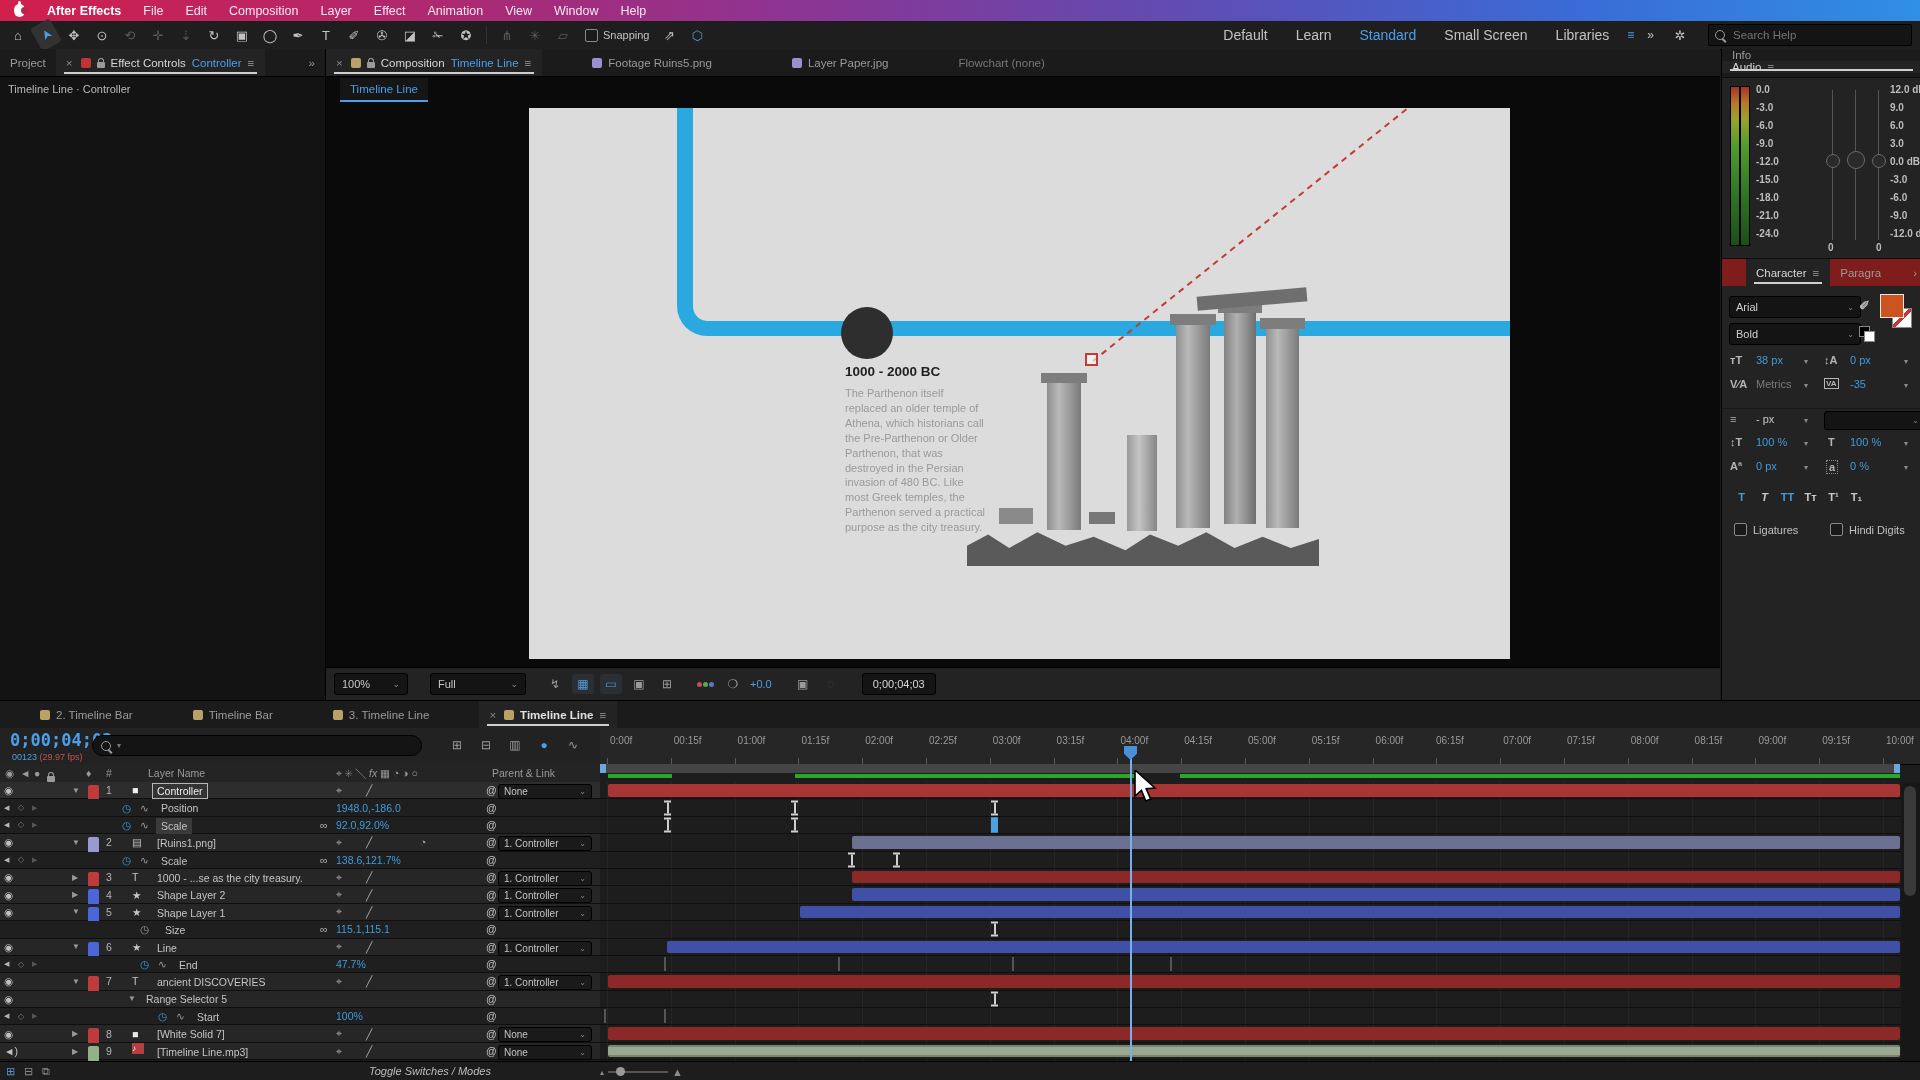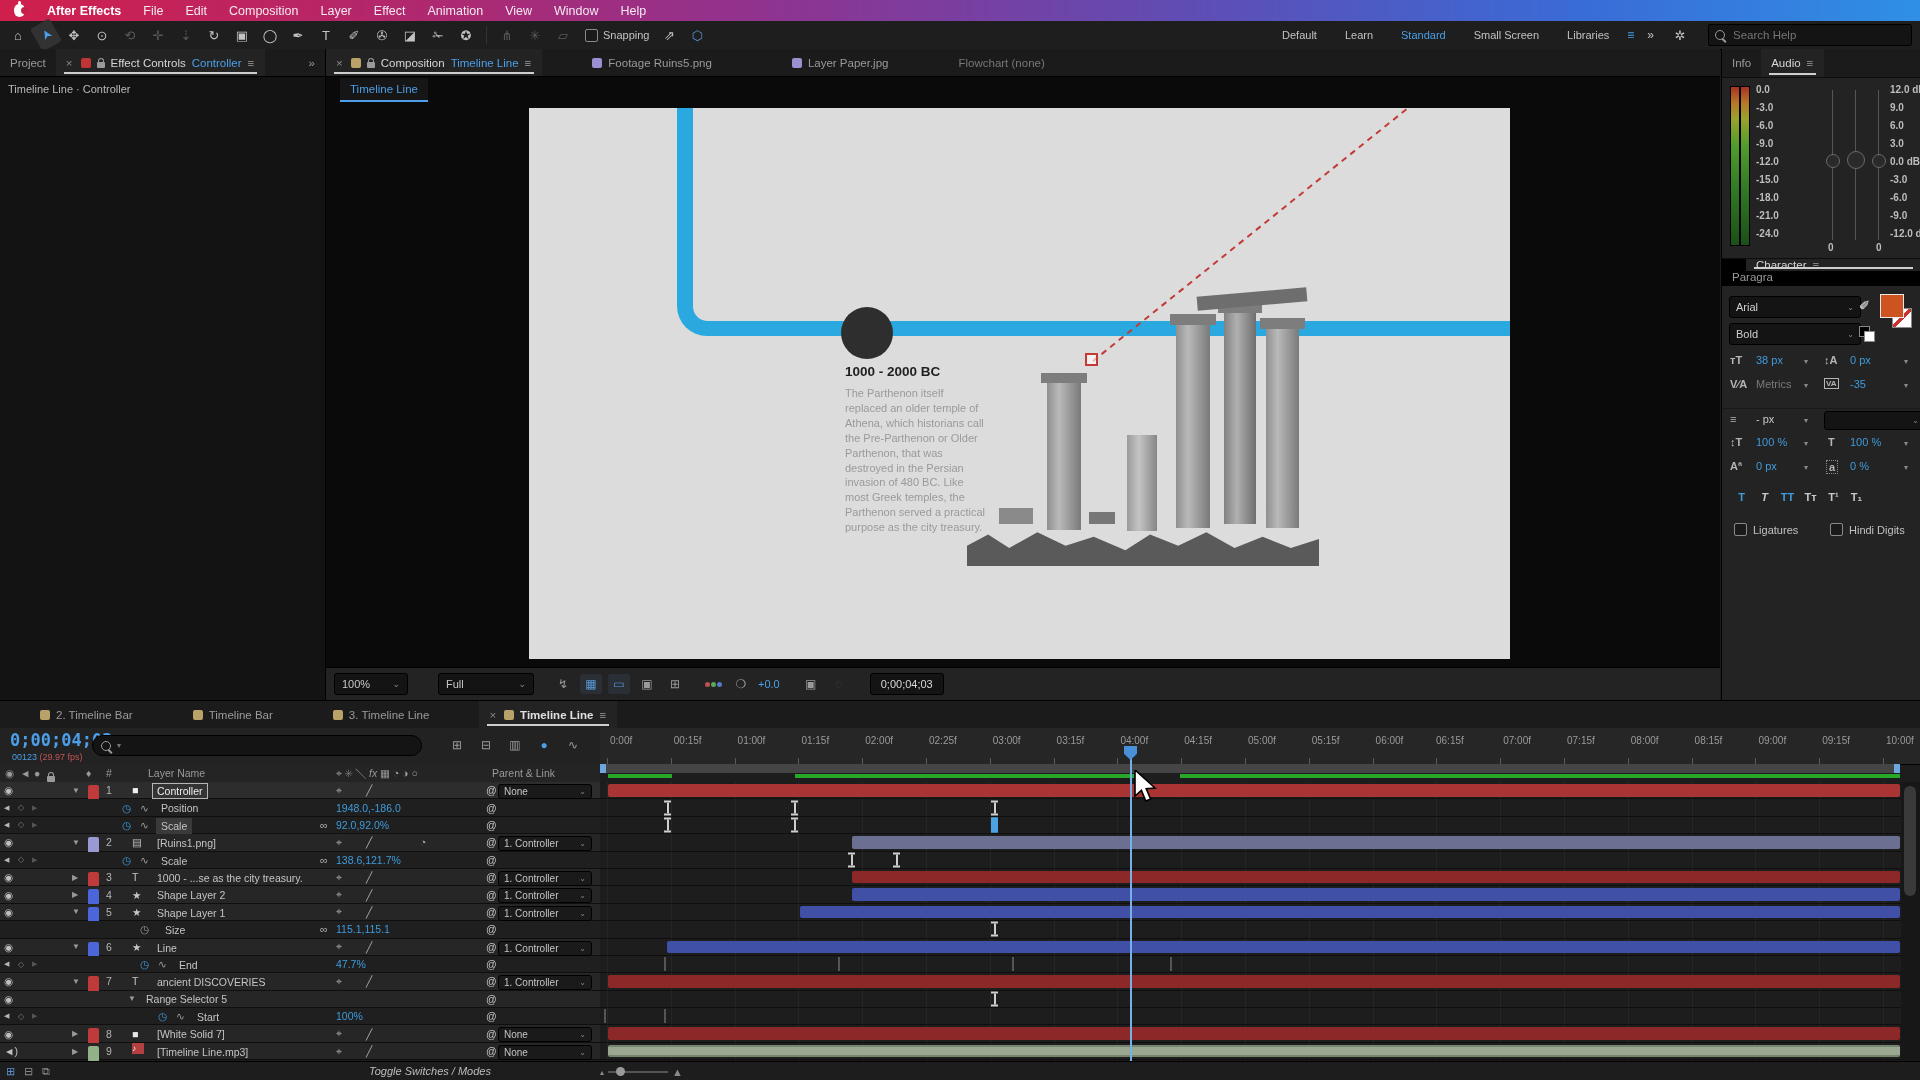--- a/index.html
+++ b/index.html
@@ -20,21 +20,21 @@
   .toolbar{position:absolute;left:0;top:21px;width:1920px;height:28px;background:#1e1e1e;border-bottom:1px solid #000;
     display:flex;align-items:center;}
   .tool{width:26px;height:22px;display:flex;align-items:center;justify-content:center;color:#c2c2c2;font-size:13px;border-radius:3px;margin:0 1px;}
   .tool.active{background:#323232;color:#4a9fe8;}
   .tool.dim{color:#5a5a5a;}
   .tool.blue{color:#5b8fd0;}
   .tb-sep{width:1px;height:18px;background:#333;margin:0 6px;}
   .snap{display:flex;align-items:center;gap:5px;color:#c2c2c2;margin-left:8px;}
   .cb{width:11px;height:11px;border:1px solid #8a8a8a;border-radius:2px;background:#1a1a1a;display:inline-block;}
   .ws-area{margin-left:auto;display:flex;align-items:center;gap:4px;}
-  .ws{padding:3px 14px;color:#c2c2c2;font-size:11px;white-space:nowrap;}
+  .ws{padding:3px 14px;color:#c2c2c2;font-size:14px;white-space:nowrap;}
   .ws.active{color:#4a9fe8;}
   .ws-menu{color:#4a9fe8;font-size:12px;letter-spacing:1px;}
   .chev2{color:#c2c2c2;font-size:12px;padding:0 8px;}
   .searchbox{display:flex;align-items:center;gap:6px;background:#141414;border:1px solid #000;height:20px;width:190px;
     padding:0 6px;margin:0 8px 0 10px;border-radius:2px;}
   .mag{width:8px;height:8px;border:1.5px solid #9a9a9a;border-radius:50%;position:relative;flex:none;}
   .mag::after{content:'';position:absolute;left:7px;top:7px;width:5px;height:1.5px;background:#9a9a9a;transform:rotate(45deg);transform-origin:0 0;}
   .searchbox input{background:transparent;border:none;outline:none;color:#bbb;font-size:11.5px;width:150px;font-family:"Liberation Sans",sans-serif;}
   
   .tabstrip{position:absolute;display:flex;align-items:stretch;background:#1b1b1b;border-bottom:1px solid #000;height:28px;box-sizing:border-box;}
@@ -68,29 +68,29 @@
   .vtoolbar{position:absolute;left:0;top:618px;width:1394px;height:33px;background:#232323;border-top:1px solid #000;display:flex;align-items:center;padding-left:8px;box-sizing:border-box;gap:6px;}
   .dd{display:flex;align-items:center;justify-content:space-between;background:#141414;border:1px solid #000;border-radius:3px;height:20px;padding:0 7px;color:#c8c8c8;font-size:11px;gap:8px;}
   .dd .car{color:#8a8a8a;font-size:9px;}
   .vt-icon{width:22px;height:20px;display:flex;align-items:center;justify-content:center;color:#9a9a9a;font-size:12px;border-radius:3px;}
   .vt-icon.on{color:#5b9bd8;background:#2a2f36;}
   .chdots{display:flex;gap:1px;align-items:center;}
   .chdots i{width:5px;height:5px;border-radius:50%;display:block;}
   .tc-box{background:#141414;border:1px solid #000;border-radius:3px;height:20px;display:flex;align-items:center;padding:0 10px;color:#d8d8d8;}
   
   .rpanel{position:absolute;left:1721px;top:49px;width:199px;height:651px;background:#232323;border-left:1px solid #000;}
-  .rp-tabs{display:flex;height:28px;border-bottom:1px solid #0d0d0d;align-items:stretch;background:#1b1b1b;}
+  .rp-tabs{display:flex;height:28px;border-bottom:1px solid #0d0d0d;align-items:stretch;background:#1b1b1b;flex-direction:column;}
   .meterwrap{position:absolute;left:0;top:29px;width:199px;height:178px;}
   .vubar{position:absolute;top:8px;width:8px;height:158px;
     background:linear-gradient(180deg,#a83222 0%,#b8762a 10%,#9aa22c 20%,#4f9c2c 38%,#2f7a24 65%,#1c4f17 100%);
     border:1px solid #000;}
   .vulbl{position:absolute;color:#bdbdbd;font-size:10px;width:34px;text-align:left;font-weight:bold;}
   .vslider{position:absolute;width:1px;background:#555;top:12px;height:150px;}
   .vknob{position:absolute;width:12px;height:12px;border:1.5px solid #6a6a6a;border-radius:50%;background:#2a2a2a;}
-  .cpanelhdr{position:absolute;left:0;top:209px;width:199px;height:27px;background:#000000;border-top:1px solid #0d0d0d;border-bottom:1px solid #0d0d0d;display:flex;align-items:stretch;flex-direction:column;}
+  .cpanelhdr{position:absolute;left:0;top:209px;width:199px;height:27px;background:#7f1d1d;border-top:1px solid #0d0d0d;border-bottom:1px solid #0d0d0d;display:flex;align-items:stretch;}
   .char-body{position:absolute;left:0;top:237px;width:199px;bottom:0;background:#232323;}
   .cselbox{position:absolute;background:#141414;border:1px solid #000;border-radius:3px;height:20px;display:flex;align-items:center;justify-content:space-between;padding:0 6px;color:#d0d0d0;}
   .cp-row{position:absolute;left:0;width:199px;height:24px;}
   .cp-g{position:absolute;color:#b5b5b5;font-size:11px;font-weight:bold;}
   .cp-val{position:absolute;color:#3f9bdc;font-size:11px;}
   .cp-val.gray{color:#7a7a7a;}
   .cp-car{position:absolute;color:#8a8a8a;font-size:8px;}
   .fillsw{position:absolute;width:22px;height:22px;background:#cd5320;border:1px solid #e8e8e8;z-index:2;}
   .strokesw{position:absolute;width:18px;height:18px;background:#fff;border:1px solid #888;
     background-image:linear-gradient(135deg,transparent 44%,#c33 44%,#c33 56%,transparent 56%);}
@@ -298,21 +298,21 @@
         <div class="ruin-cap" style="left:470px;top:400px;width:34px;height:16px;background:#8a8a8a;"></div>
         <div class="ruin-cap" style="left:560px;top:404px;width:26px;height:12px;background:#777;"></div>
       </div>
     </div>
 
     <div class="vtoolbar">
       <span class="dd" style="width:58px">
           <span>100%</span>
           <span class="car">⌄</span>
         </span>
-      <span class="dd" style="width:80px;margin-left:24px">
+      <span class="dd" style="width:80px;margin-left:16px">
           <span>Full</span>
           <span class="car">⌄</span>
         </span>
       <span class="vt-icon" style="margin-left:12px">↯</span>
       <span class="vt-icon on">▦</span>
       <span class="vt-icon on">▭</span>
       <span class="vt-icon">▣</span>
       <span class="vt-icon">⊞</span>
       <span class="vt-icon" style="margin-left:10px">
         <span class="chdots">

